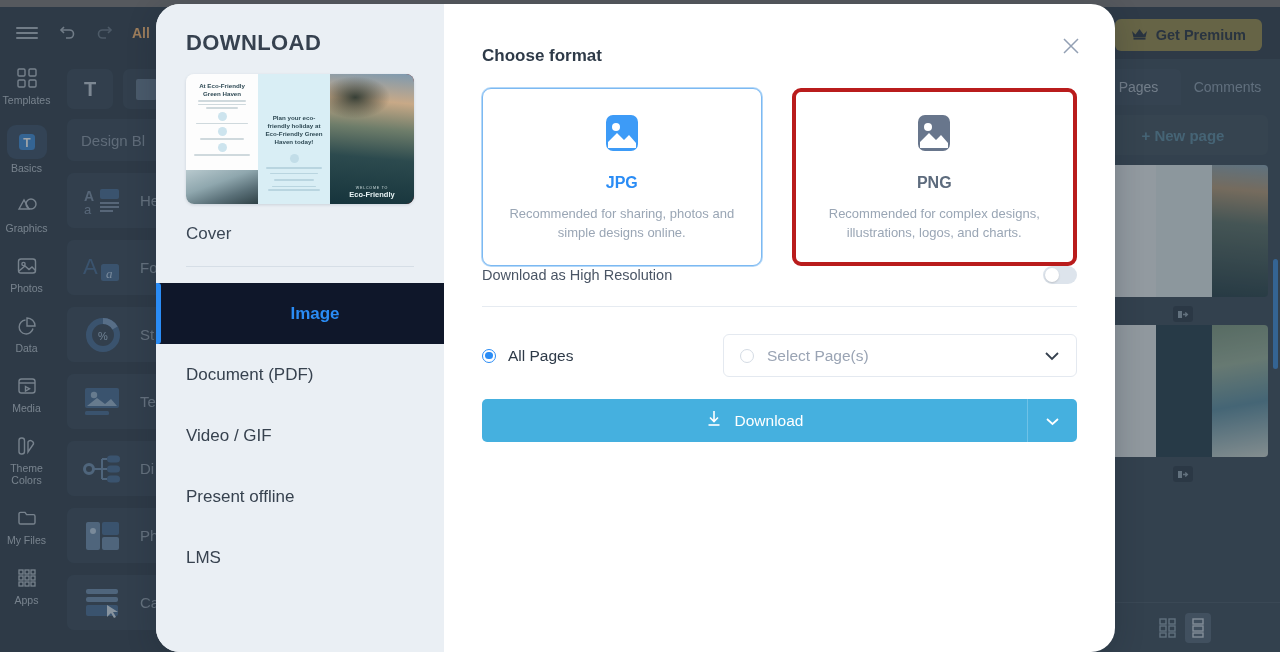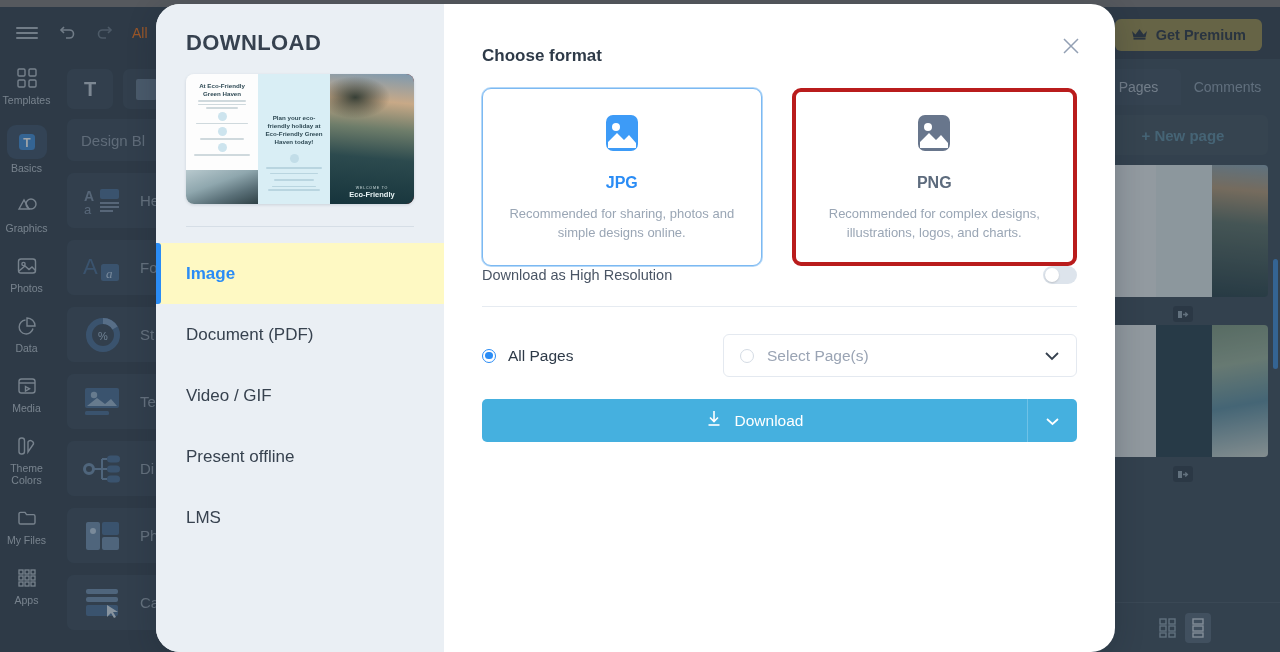--- a/index.html
+++ b/index.html
@@ -49,21 +49,21 @@
   .rail-item svg { display: block; }
 
   
   .editor-topbar {
     position: absolute; top: 0; left: 0; width: 1280px; height: 52px;
     display: flex; align-items: center; padding: 0 14px; gap: 18px;
     color: #aeb8c4;
   }
   .hb { width: 26px; height: 26px; display:flex; align-items:center; justify-content:center;}
   .hb span { display:block; width:22px; height:2px; background:#aeb8c4; margin:3px 0; border-radius:1px;}
-  .topbar-label { font-size: 14px; color: #f97316; }
+  .topbar-label { font-size: 14px; color: #fdba74; font-weight: bold; }
 
   .btn-premium {
     position: absolute; right: 18px; top: 12px;
     background: #9a8c4e; color: #2b3543;
     font-size: 14.5px; font-weight: bold;
     border-radius: 6px; padding: 8px 16px;
     display: flex; align-items: center; gap: 8px;
   }
 
   
@@ -212,21 +212,21 @@
   .left-divider {
     height: 1px; background: #d6dee6; margin: 22px 30px 0 30px;
   }
   .fmt-list { margin-top: 16px; }
   .fmt-item {
     height: 61px; display: flex; align-items: center;
     padding-left: 30px; font-size: 17px; color: #37424f;
     position: relative;
   }
   .fmt-item.active {
-    background: #fef9c3; color: #2a8cf5; font-weight: bold;
+    background: #0f172a; color: #2a8cf5; font-weight: bold; justify-content: center;
   }
   .fmt-item.active::before {
     content: ""; position: absolute; left: 0; top: 0; bottom: 0;
     width: 5px; background: #2a8cf5; border-radius: 0 3px 3px 0;
   }
 
   
   .modal-right { flex: 1; position: relative; padding: 36px 38px 0 38px; }
   .close-btn {
     position: absolute; top: 28px; right: 30px;
@@ -618,20 +618,21 @@
         </div>
         <div class="thumb-col tc3">
           <div class="tc3-img"></div>
           <div class="tc3-cap">
             <small>WELCOME TO</small>
             <span>Eco-Friendly</span>
           </div>
         </div>
       </div>
 
+      <div class="cover-label">Cover</div>
       <div class="left-divider"></div>
 
       <div class="fmt-list">
         <div class="fmt-item active">
             <span>Image</span>
           </div>
         <div class="fmt-item">
             <span>Document (PDF)</span>
           </div>
         <div class="fmt-item">

